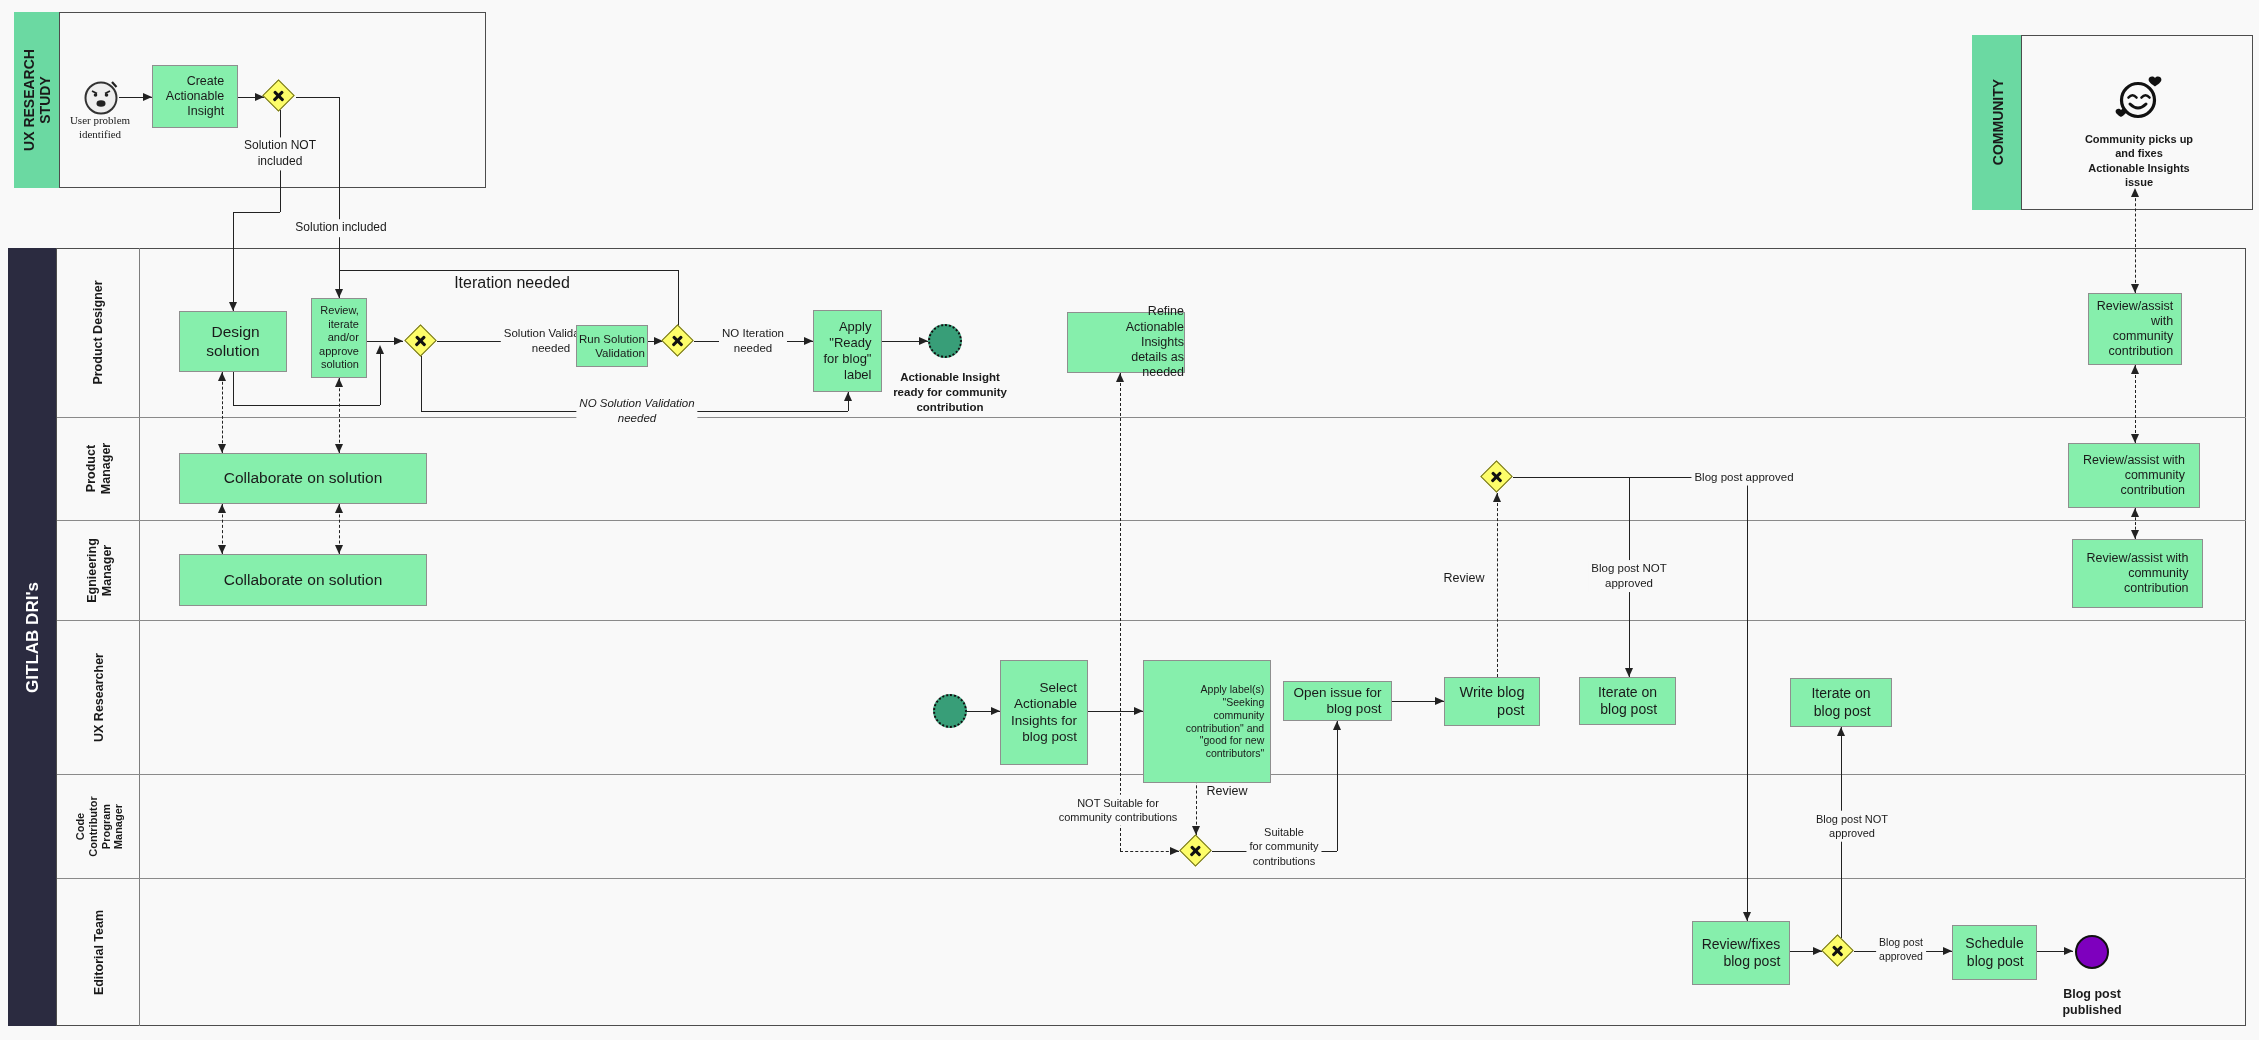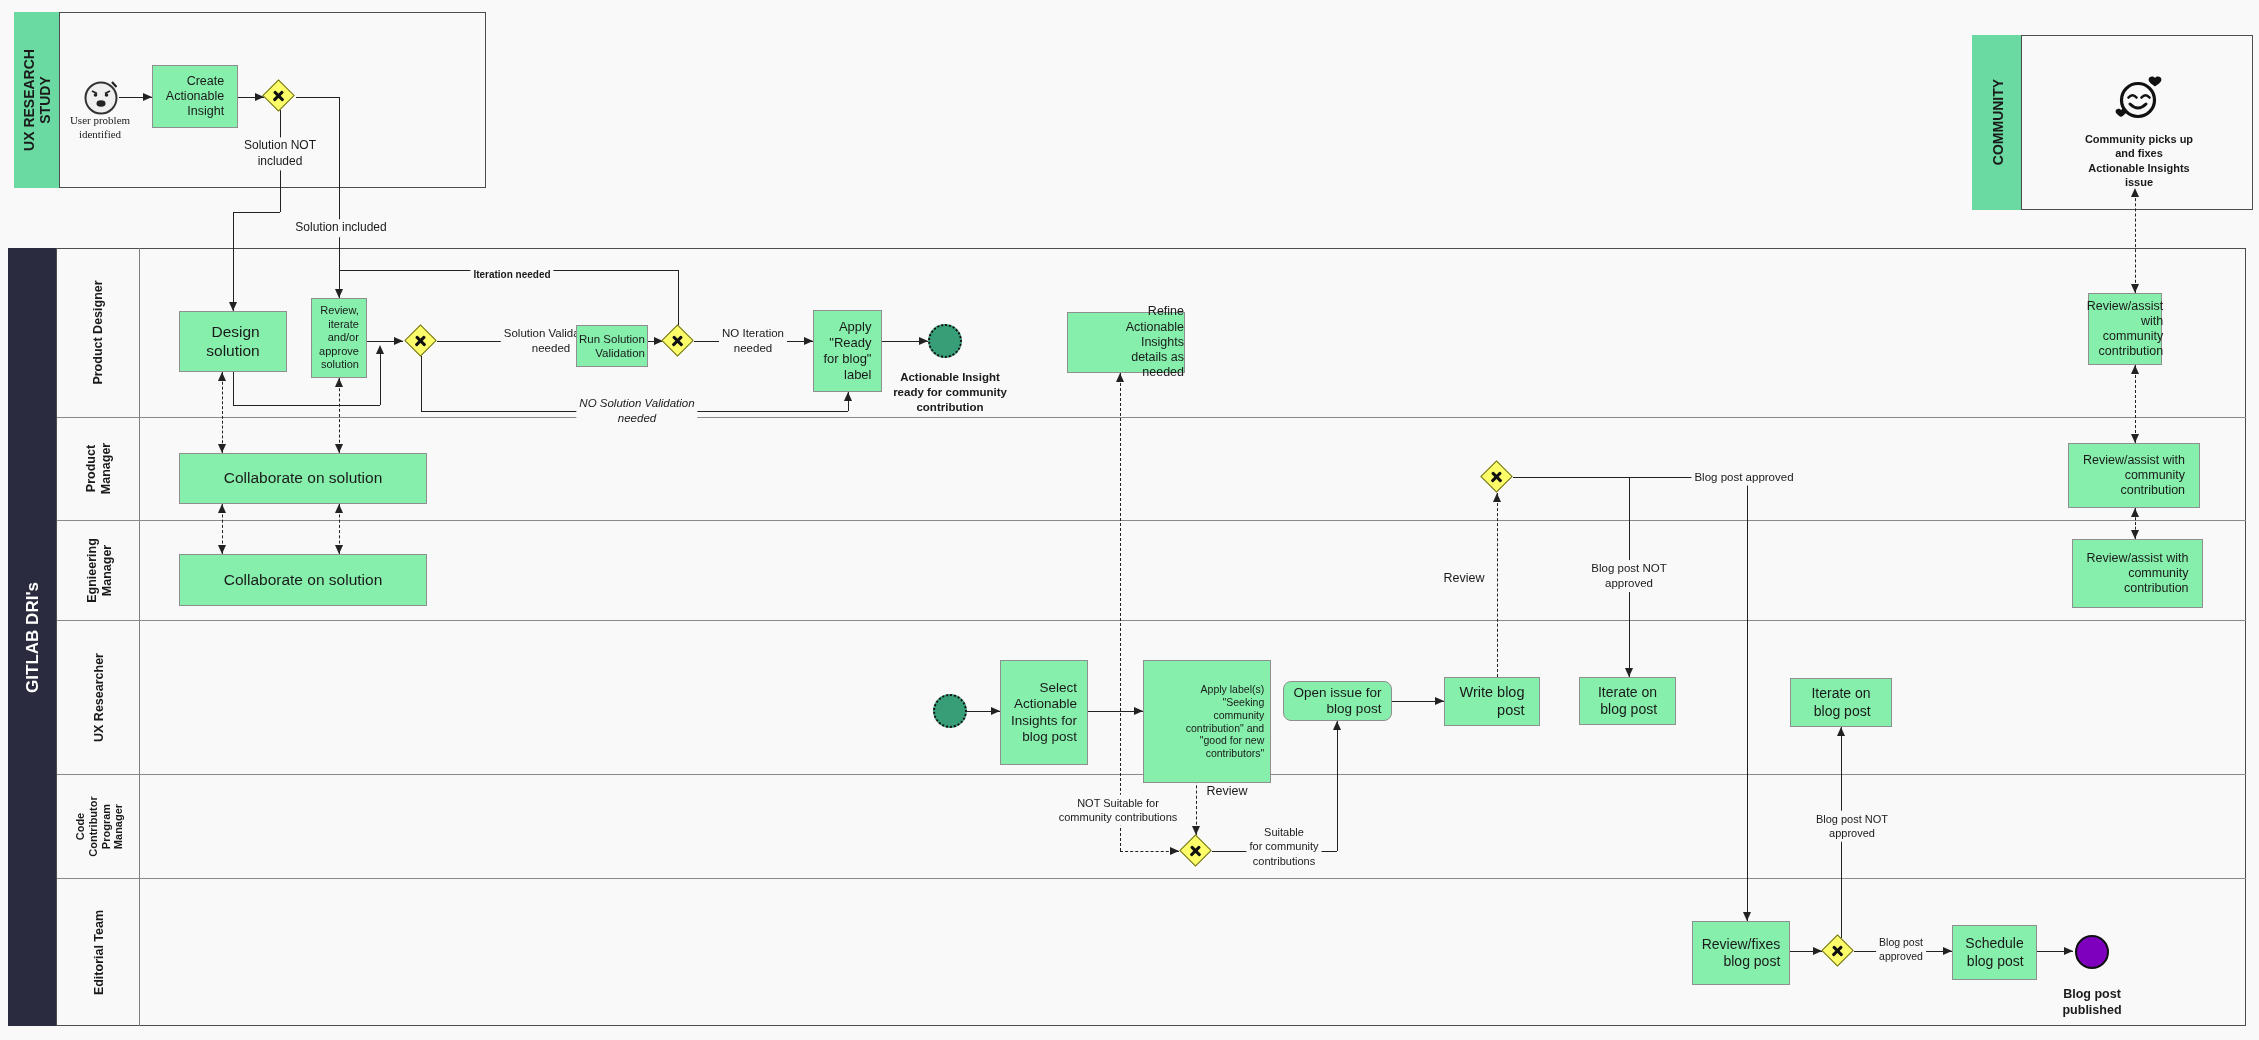--- a/index.html
+++ b/index.html
@@ -177,21 +177,21 @@
   <div class="dv" style="left:1196px;top:775px;height:60px;"></div>
     <div class="ad" style="left:1192px;top:826px;"></div>
   <div class="dv" style="left:1120px;top:373px;height:478px;"></div>
     <div class="au" style="left:1116px;top:373px;"></div>
   <div class="dh" style="left:1120px;top:851px;width:59px;"></div>
     <div class="ar" style="left:1170px;top:847px;"></div>
 
   <div class="lbl" style="left:280px;top:154px;font-size:12px;">Solution NOT
 included</div>
   <div class="lbl" style="left:341px;top:228px;font-size:12px;">Solution included</div>
-  <div class="lbl" style="left:512px;top:274px;font-size:10px;font-weight:bold;">Iteration needed</div>
+  <div class="lbl" style="left:512px;top:283px;font-size:16px;">Iteration needed</div>
   <div class="lbl" style="left:505px;top:341px;font-size:11.5px;margin-left:46px;">Solution Validation
 needed</div>
   <div class="lbl" style="left:637px;top:411px;font-size:11.5px;font-style:italic;">NO Solution Validation
 needed</div>
   <div class="lbl" style="left:753px;top:341px;font-size:11.5px;">NO Iteration
 needed</div>
   <div class="lbl" style="left:1744px;top:477px;font-size:11.5px;">Blog post approved</div>
   <div class="lbl" style="left:1629px;top:576px;font-size:11.5px;">Blog post NOT
 approved</div>
   <div class="lbl" style="left:1464px;top:578px;font-size:12.5px;">Review</div>
@@ -215,21 +215,21 @@
 solution</div>
   <div class="t" style="left:576px;top:325px;width:72px;height:42px;font-size:11.5px;">Run Solution
 Validation</div>
   <div class="t" style="left:813px;top:310px;width:69px;height:82px;font-size:13px;">Apply
 "Ready
 for blog"
 label</div>
   <div class="t" style="left:1067px;top:312px;width:118px;height:61px;font-size:12.5px;padding-left:47px;">Refine Actionable
 Insights details as
 needed</div>
-  <div class="t" style="left:2088px;top:293px;width:74px;height:72px;font-size:12.5px;">Review/assist
+  <div class="t" style="left:2088px;top:293px;width:94px;height:72px;font-size:12.5px;">Review/assist
 with
 community
 contribution</div>
   <div class="t" style="left:179px;top:453px;width:248px;height:51px;font-size:15.5px;">Collaborate on solution</div>
   <div class="t" style="left:2068px;top:443px;width:132px;height:65px;font-size:12.5px;">Review/assist with
 community
 contribution</div>
   <div class="t" style="left:179px;top:554px;width:248px;height:52px;font-size:15.5px;">Collaborate on solution</div>
   <div class="t" style="left:2072px;top:539px;width:131px;height:69px;font-size:12.5px;">Review/assist with
 community
@@ -237,21 +237,21 @@
   <div class="t" style="left:1000px;top:660px;width:88px;height:105px;font-size:13.5px;">Select
 Actionable
 Insights for
 blog post</div>
   <div class="t" style="left:1143px;top:660px;width:128px;height:123px;font-size:10.5px;padding-left:36px;">Apply label(s)
 "Seeking
 community
 contribution" and
 "good for new
 contributors"</div>
-  <div class="t" style="left:1283px;top:681px;width:109px;height:40px;font-size:13.5px;border-radius:8px;">Open issue for
+  <div class="t" style="left:1283px;top:681px;width:109px;height:40px;font-size:13.5px;">Open issue for
 blog post</div>
   <div class="t" style="left:1444px;top:677px;width:96px;height:49px;font-size:14.5px;">Write blog
 post</div>
   <div class="t" style="left:1579px;top:677px;width:97px;height:48px;font-size:14px;">Iterate on
 blog post</div>
   <div class="t" style="left:1790px;top:678px;width:102px;height:49px;font-size:14px;">Iterate on
 blog post</div>
   <div class="t" style="left:1692px;top:921px;width:98px;height:64px;font-size:14px;">Review/fixes
 blog post</div>
   <div class="t" style="left:1952px;top:925px;width:85px;height:55px;font-size:14px;">Schedule

